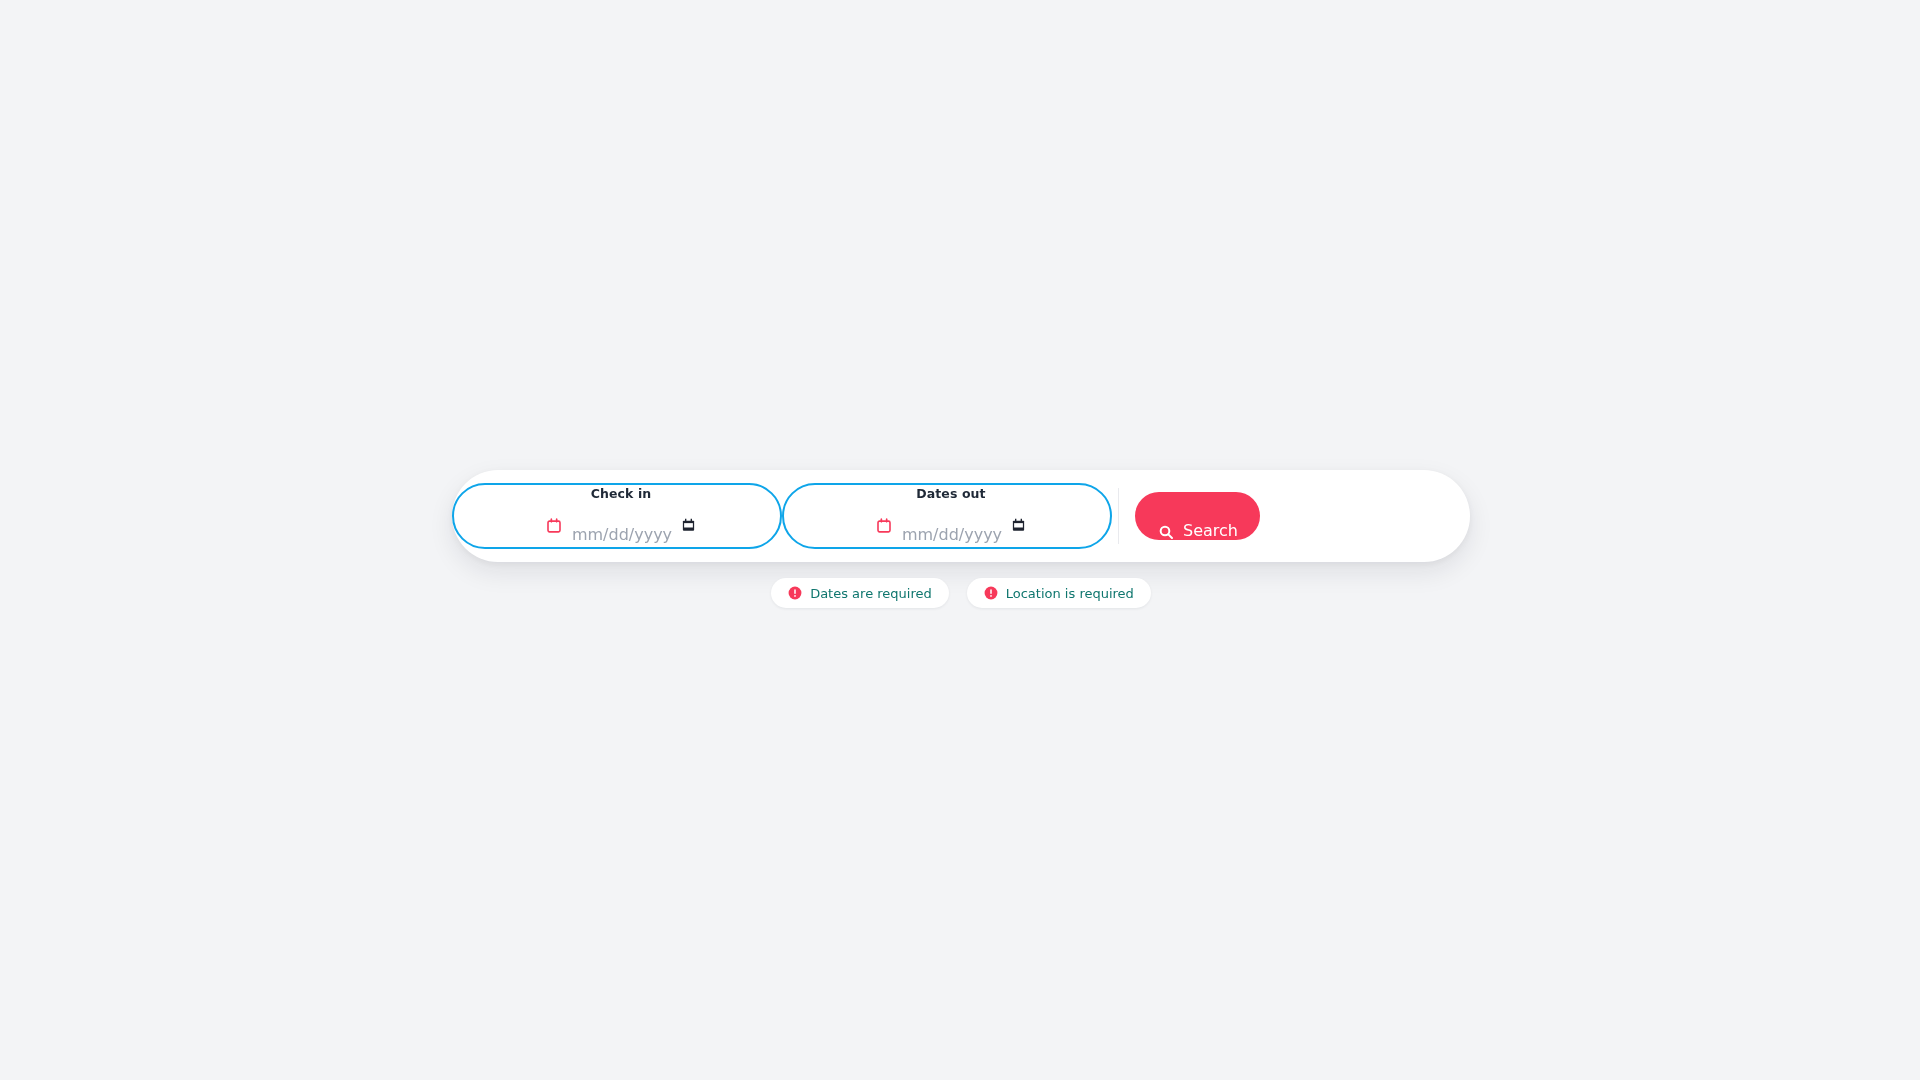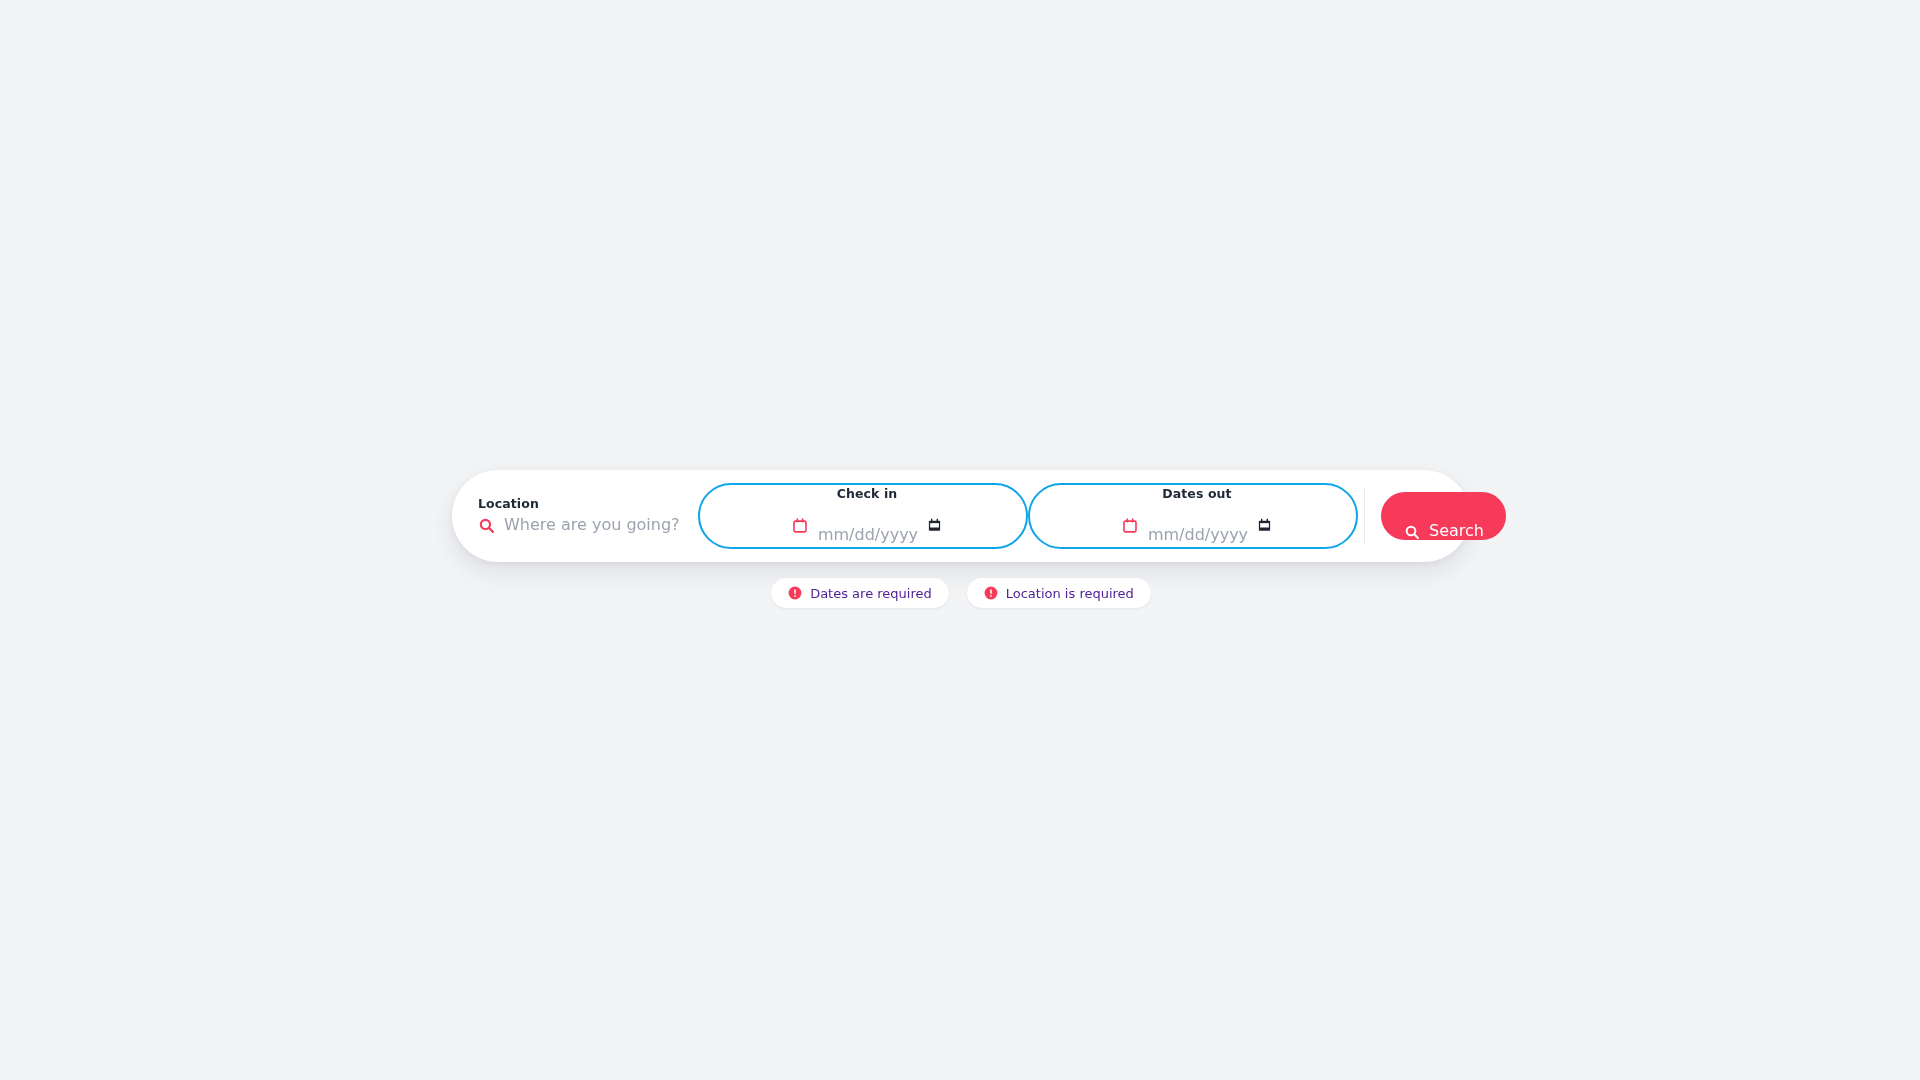--- a/index.html
+++ b/index.html
@@ -163,51 +163,39 @@
     display: flex;
     align-items: center;
     gap: 8px;
     padding: 0 17px;
     box-shadow: 0 1px 3px rgba(17, 24, 39, 0.07);
     box-sizing: border-box;
   }
 
   .badge-text {
     font-size: 13px;
-    color: #4c1d95;
+    color: #0f766e;
     white-space: nowrap;
     line-height: 1;
   }
 
   .badge-icon {
     flex: 0 0 auto;
     width: 14px;
     height: 14px;
     display: flex;
     align-items: center;
     justify-content: center;
   }
 </style>
 </head>
 <body>
 
 <div class="search-card">
 
-  <div class="field-group field-location">
-    <div class="field-label">Location</div>
-    <div class="field-input-row">
-      <span class="lead-icon">
-        <svg width="17" height="17" viewBox="0 0 24 24" fill="none" stroke="#f7395a" stroke-width="3" stroke-linecap="round">
-          <circle cx="10.5" cy="10.5" r="6.5"></circle>
-          <line x1="15.5" y1="15.5" x2="21" y2="21"></line>
-        </svg>
-      </span>
-      <input class="text-input" type="text" placeholder="Where are you going?" style="">
-    </div>
-  </div>
 
   <div class="field-group field-date bordered">
     <div class="field-label">Check in</div>
     <div class="field-input-row">
       <span class="lead-icon">
         <svg width="16" height="17" viewBox="0 0 24 24" fill="none" stroke="#f7395a" stroke-width="2.4" stroke-linecap="round">
           <rect x="3" y="5.5" width="18" height="16" rx="2.2"></rect>
           <line x1="8" y1="2.5" x2="8" y2="6.5"></line>
           <line x1="16" y1="2.5" x2="16" y2="6.5"></line>
         </svg>

